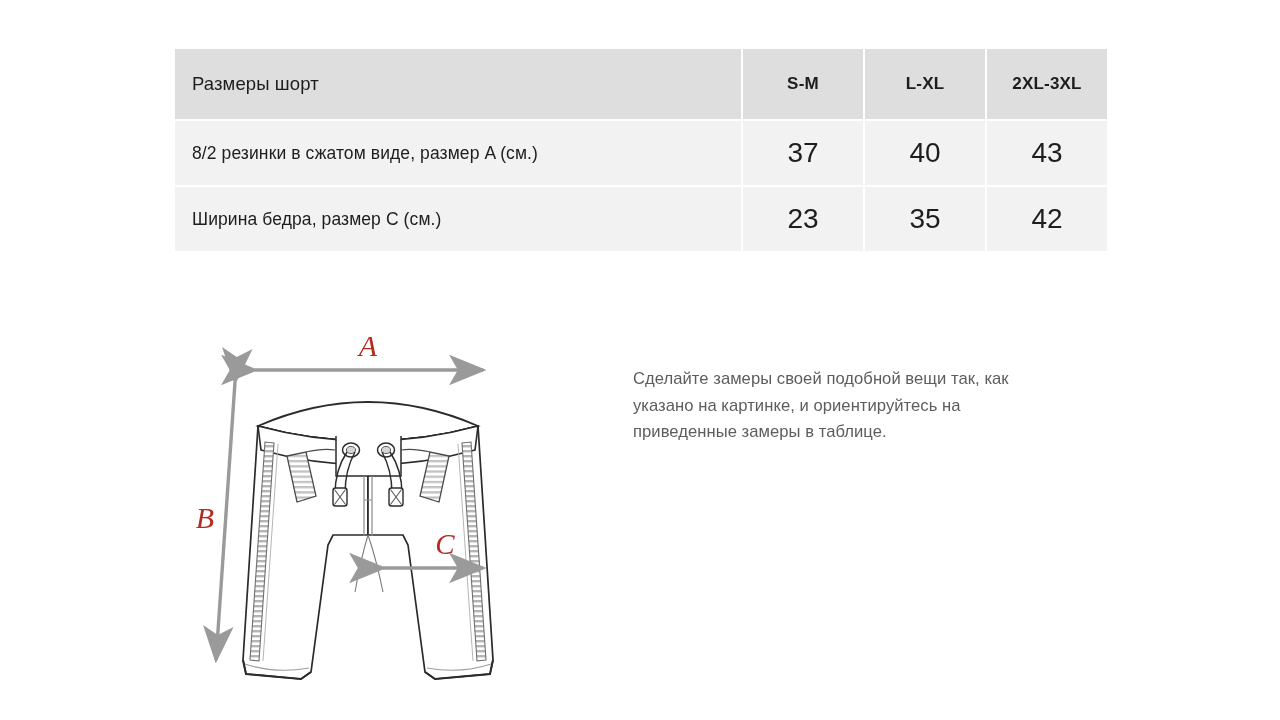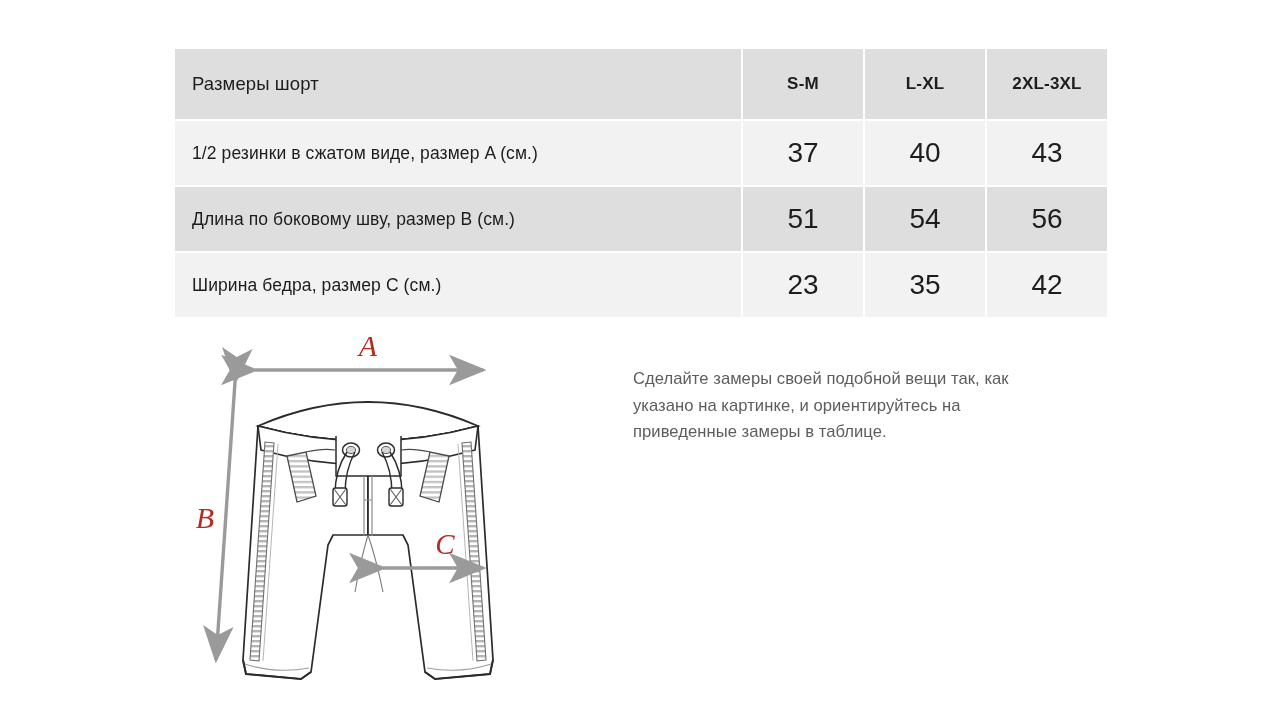--- a/index.html
+++ b/index.html
@@ -112,32 +112,26 @@
       <tr class="row-dark">
         <td class="cell-label cell-head-label">
           <span class="head-title">Размеры шорт</span>
         </td>
         <td class="cell-head-size col-size">S-M</td>
         <td class="cell-head-size col-size">L-XL</td>
         <td class="cell-head-size col-size">2XL-3XL</td>
       </tr>
 
       <tr class="row-light">
-        <td class="cell-label col-label">1/2 резинки в сжатом виде, размер A (см.)</td>
+        <td class="cell-label col-label">8/2 резинки в сжатом виде, размер A (см.)</td>
         <td class="cell-value col-size">37</td>
         <td class="cell-value col-size">40</td>
         <td class="cell-value col-size">43</td>
       </tr>
 
-      <tr class="row-dark">
-        <td class="cell-label col-label">Длина по боковому шву, размер B (см.)</td>
-        <td class="cell-value col-size">51</td>
-        <td class="cell-value col-size">54</td>
-        <td class="cell-value col-size">56</td>
-      </tr>
 
       <tr class="row-light">
         <td class="cell-label col-label">Ширина бедра, размер C (см.)</td>
         <td class="cell-value col-size">23</td>
         <td class="cell-value col-size">35</td>
         <td class="cell-value col-size">42</td>
       </tr>
     </tbody>
   </table>
 

